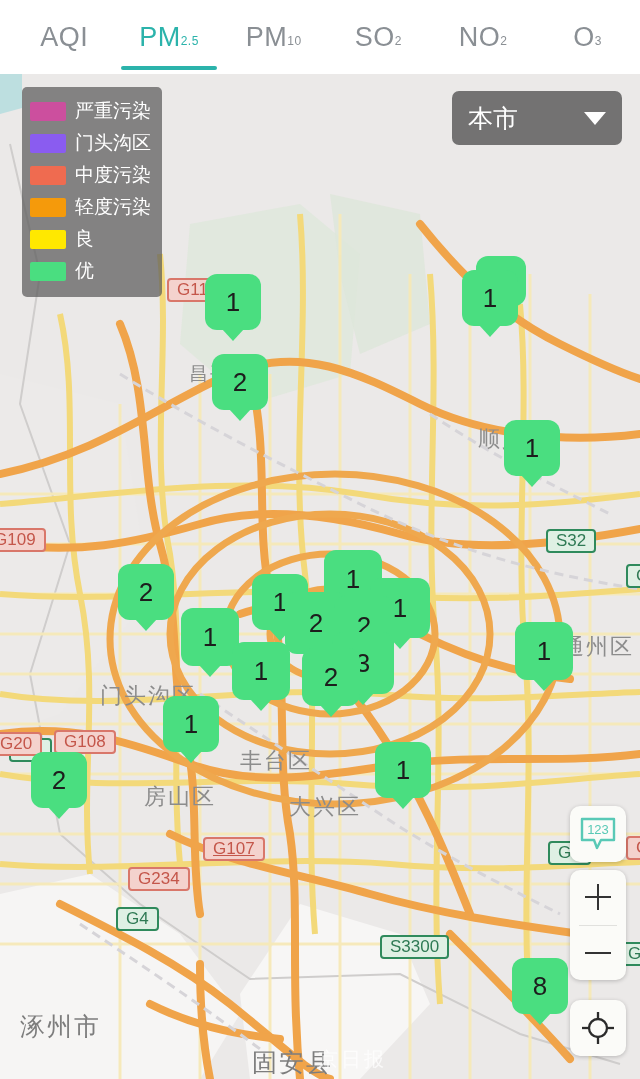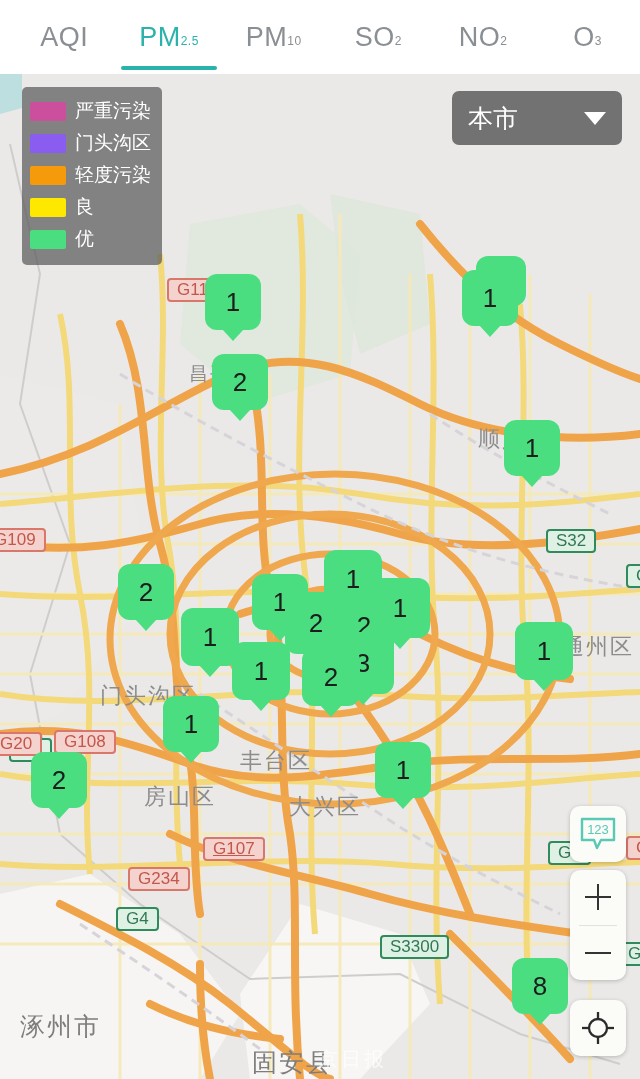--- a/index.html
+++ b/index.html
@@ -396,20 +396,24 @@
     <div class="legend" id="legend-box">
         <div class="legend-row">
           <span class="legend-sw" style="background: rgb(204, 79, 158);"></span>
           <span class="legend-tx">严重污染</span>
         </div>
         <div class="legend-row">
           <span class="legend-sw" style="background: rgb(138, 92, 240);"></span>
           <span class="legend-tx">门头沟区</span>
         </div>
         <div class="legend-row">
+          <span class="legend-sw" style="background: rgb(239, 107, 80);"></span>
+          <span class="legend-tx">中度污染</span>
+        </div>
+        <div class="legend-row">
           <span class="legend-sw" style="background: rgb(245, 154, 11);"></span>
           <span class="legend-tx">轻度污染</span>
         </div>
         <div class="legend-row">
           <span class="legend-sw" style="background: rgb(255, 232, 0);"></span>
           <span class="legend-tx">良</span>
         </div>
         <div class="legend-row">
           <span class="legend-sw" style="background: rgb(74, 222, 128);"></span>
           <span class="legend-tx">优</span>

